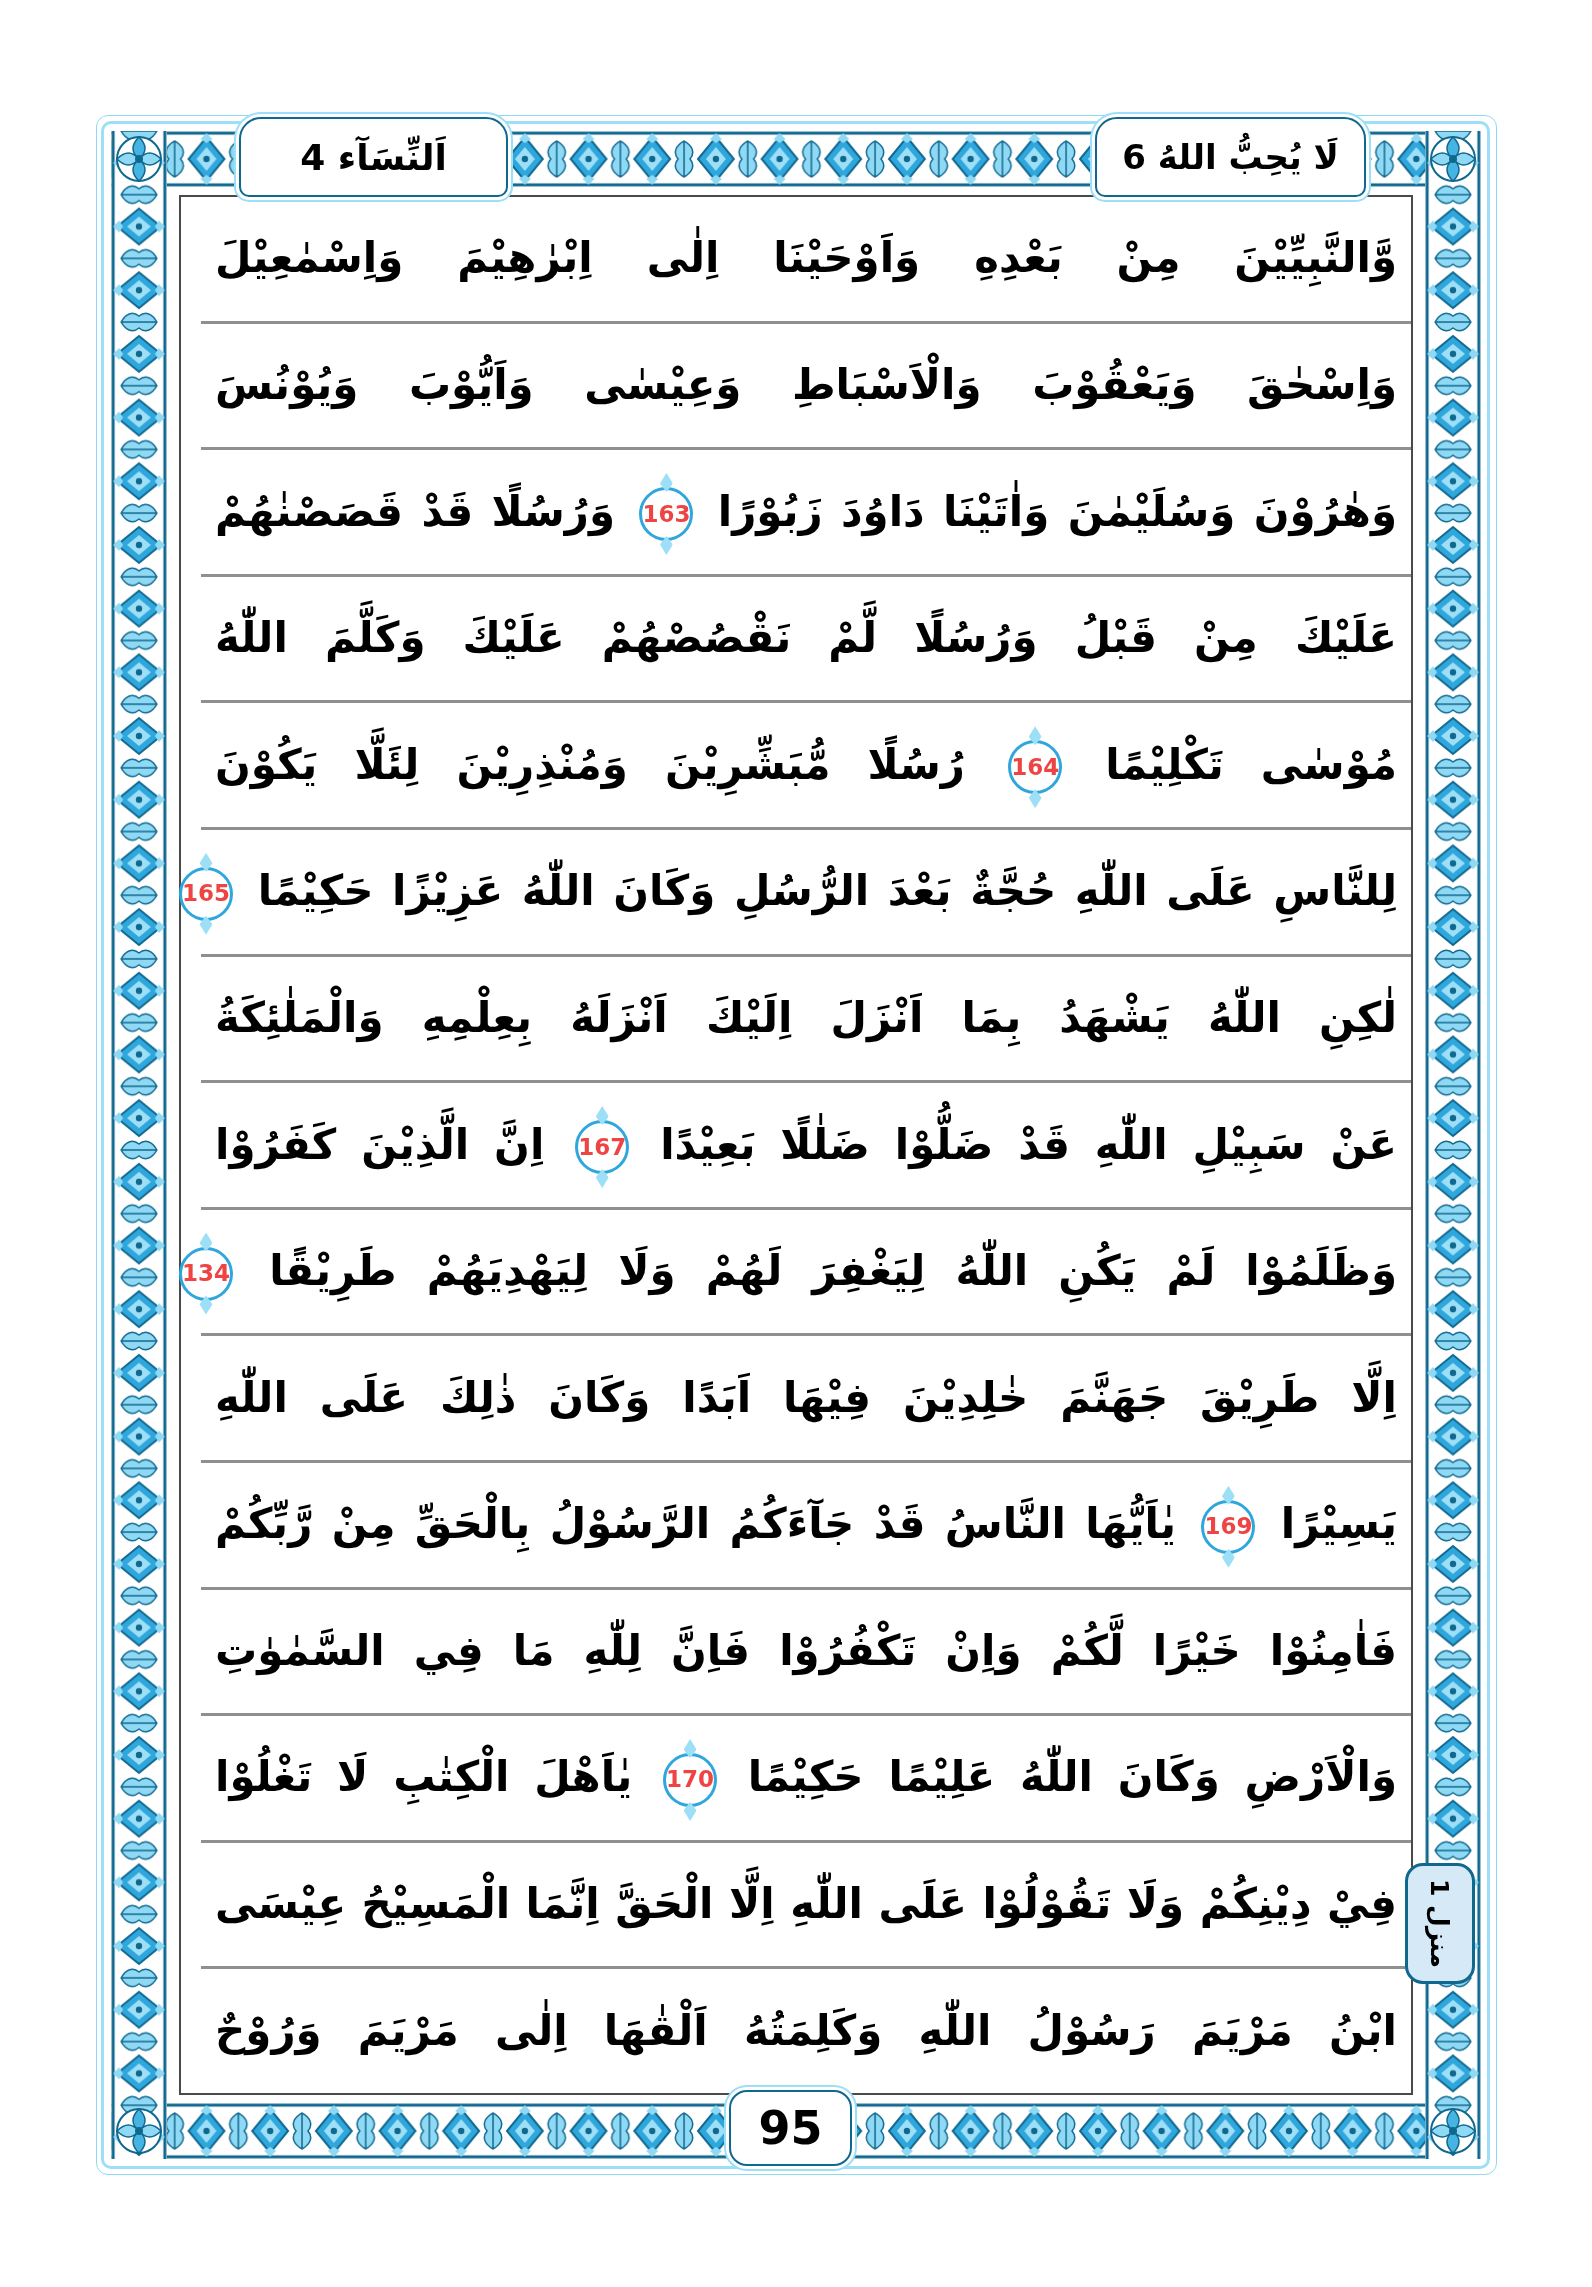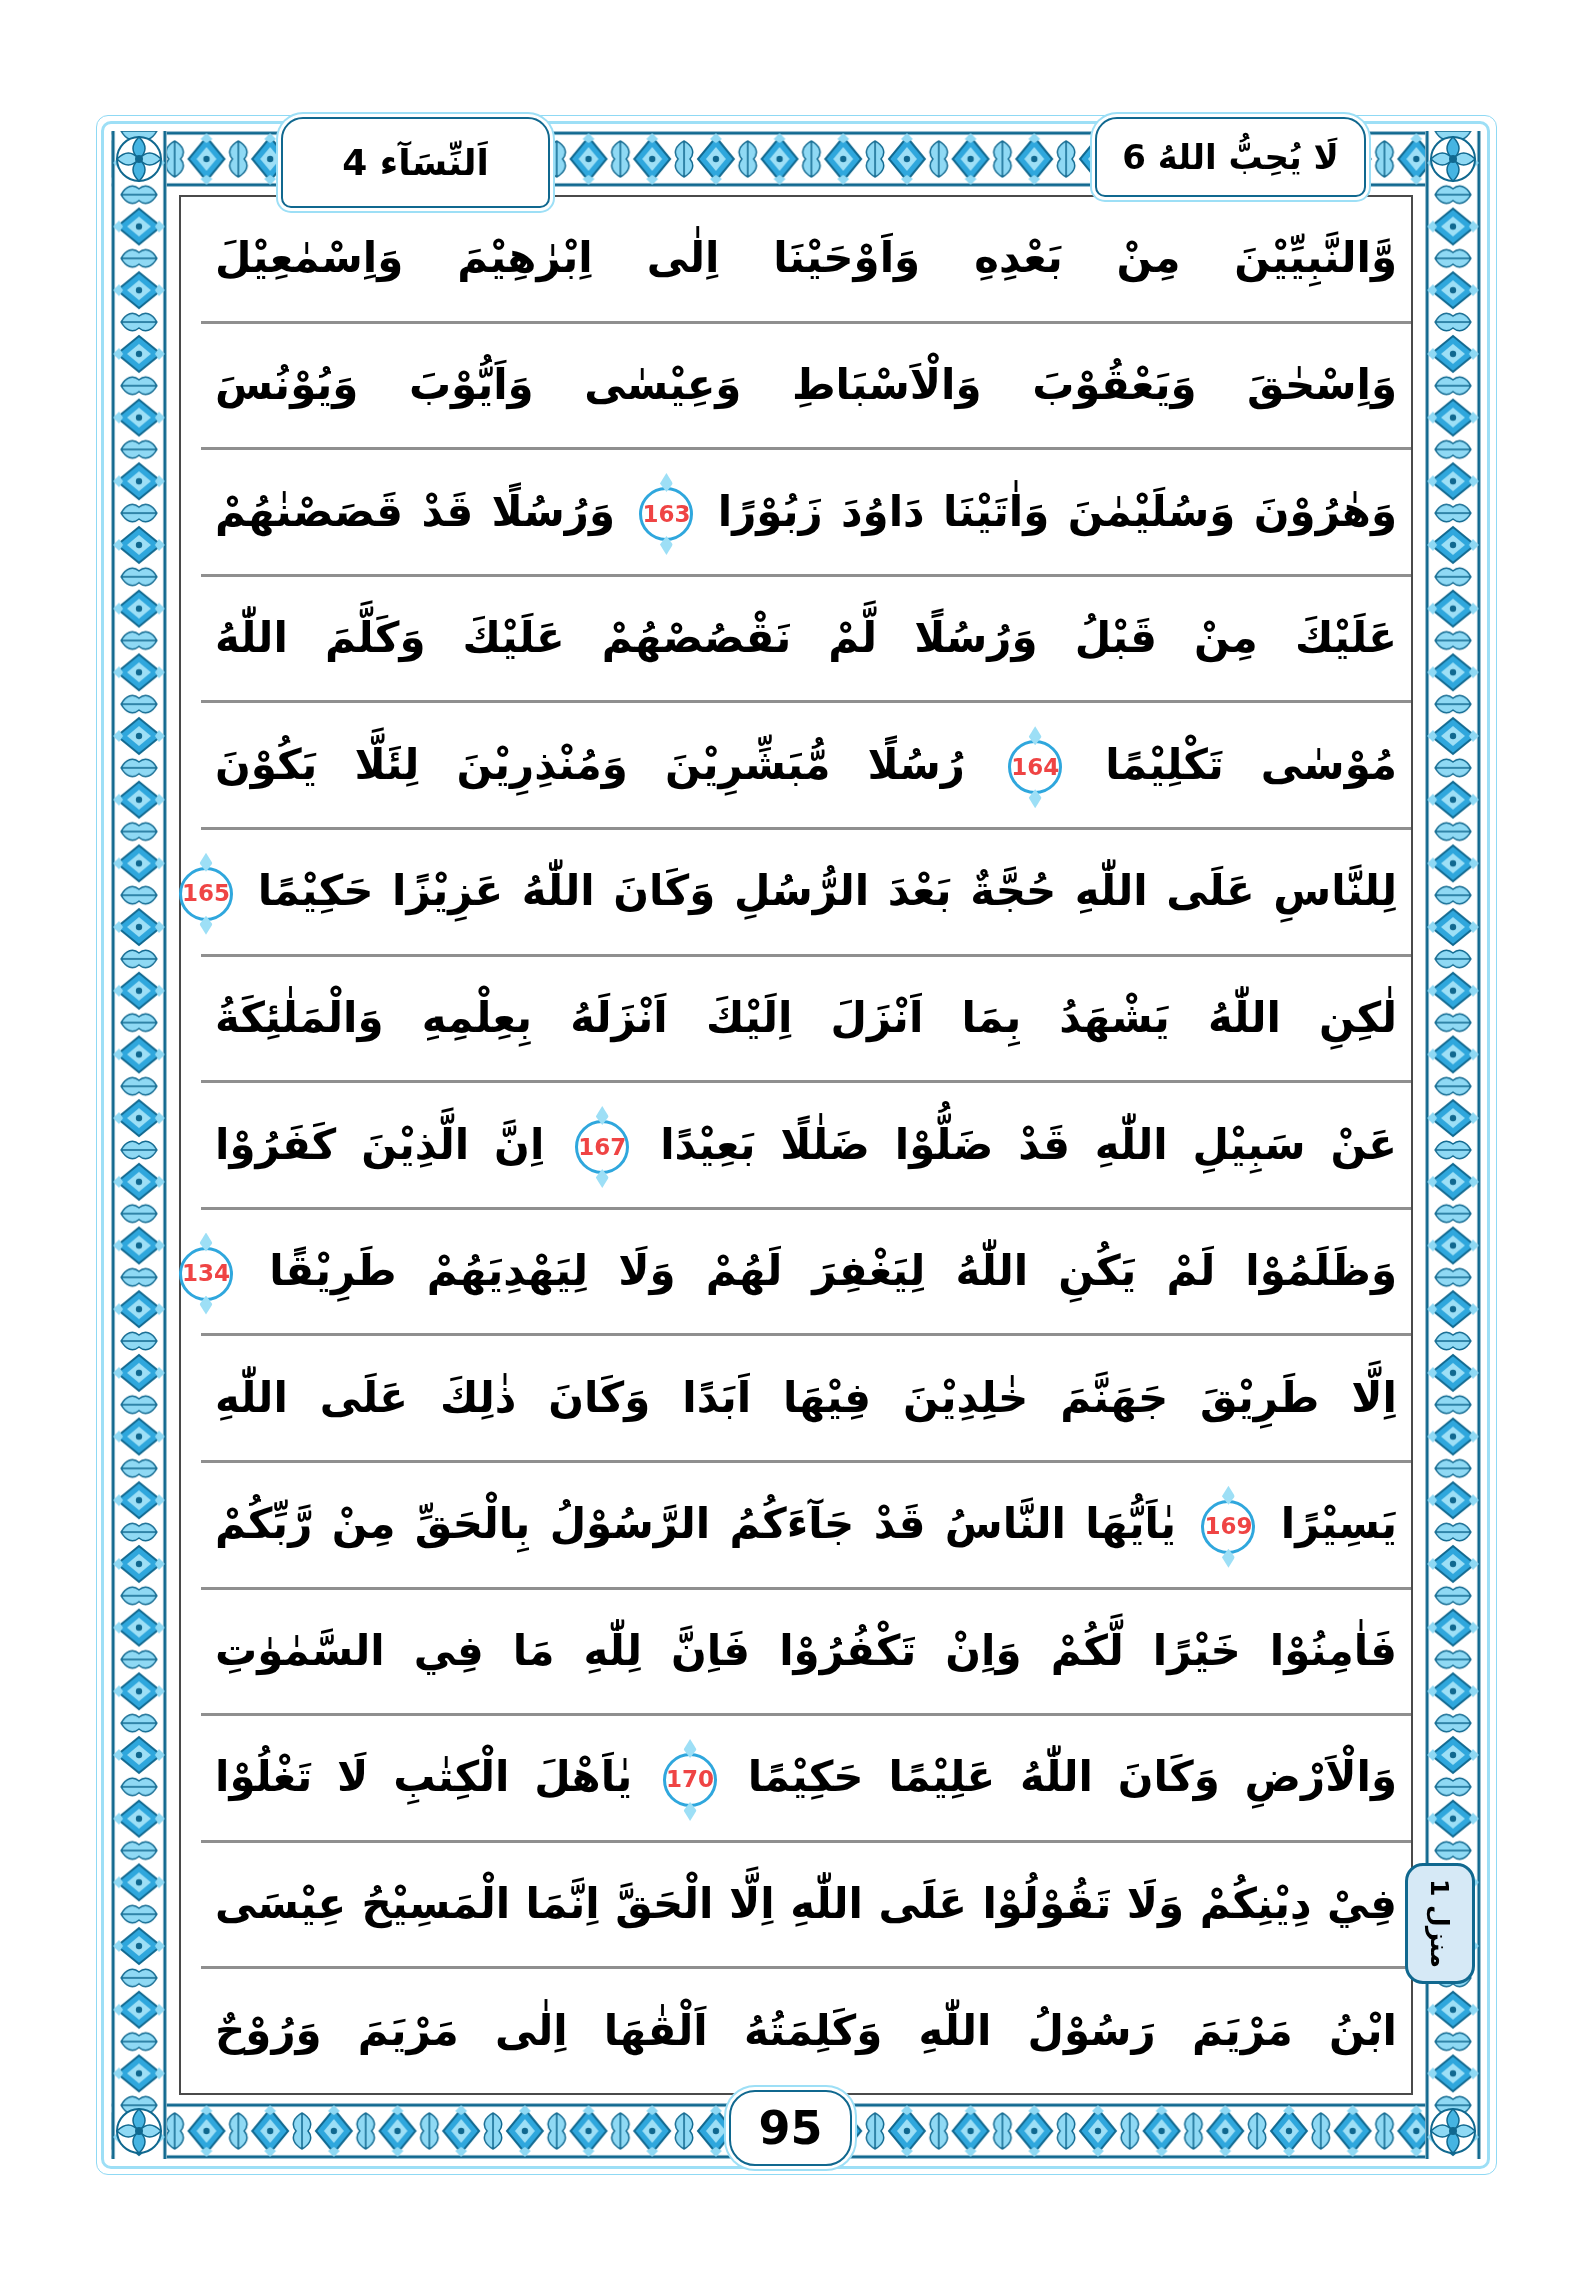--- a/index.html
+++ b/index.html
@@ -38,25 +38,25 @@
   .corner-bl{left:111px;top:2103px;}
   .corner-br{left:1425px;top:2103px;}
   
   .cartouche{
     position:absolute;background:#fff;border:2px solid var(--outline-teal);
     border-radius:22px 22px 10px 10px;
     box-shadow:0 0 0 3px #fff,0 0 0 5px var(--light-blue);
     display:flex;align-items:center;justify-content:center;
     font-weight:bold;color:var(--text-black);z-index:5;
   }
-  .cartouche-surah{left:239px;top:117px;width:269px;height:91px;font-size:36px;direction:rtl;margin-left:42px;}
+  .cartouche-surah{left:239px;top:117px;width:269px;height:80px;font-size:36px;direction:rtl;}
   .cartouche-juz{left:1095px;top:117px;width:271px;height:80px;font-size:34px;direction:rtl;}
   .cartouche-pageno{
     left:729px;top:2090px;width:123px;height:76px;font-size:46px;
-    border-radius:26px;z-index:6;direction:ltr;
+    border-radius:18px;z-index:6;direction:ltr;
   }
   
   .text-box{
     position:absolute;left:179px;top:195px;width:1234px;height:1900px;
     background:#fff;border:2px solid #4a4a4a;
     display:flex;flex-direction:column;z-index:2;padding-left:20px;
   }
   .text-line{
     flex:1 1 0;display:flex;align-items:center;overflow:visible;
     padding:0 14px;

